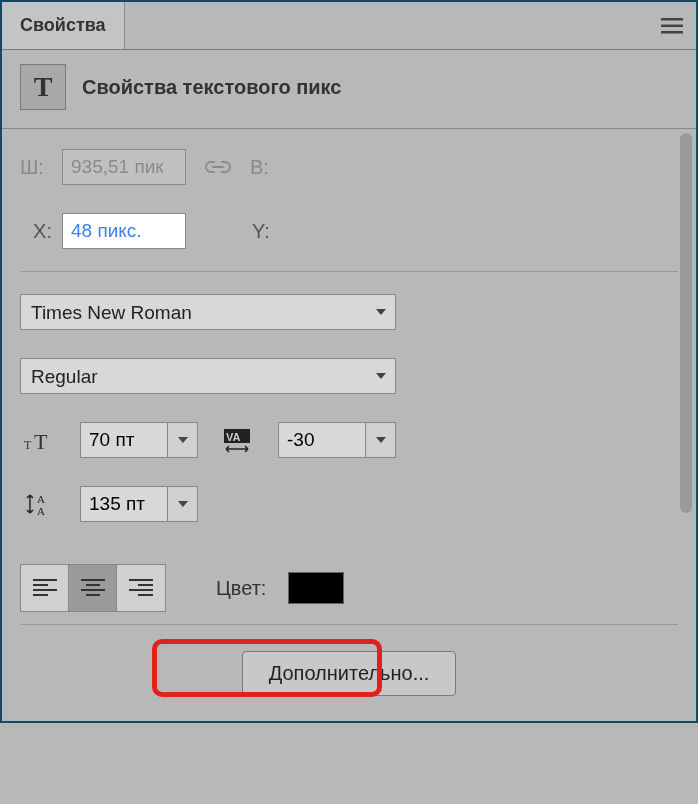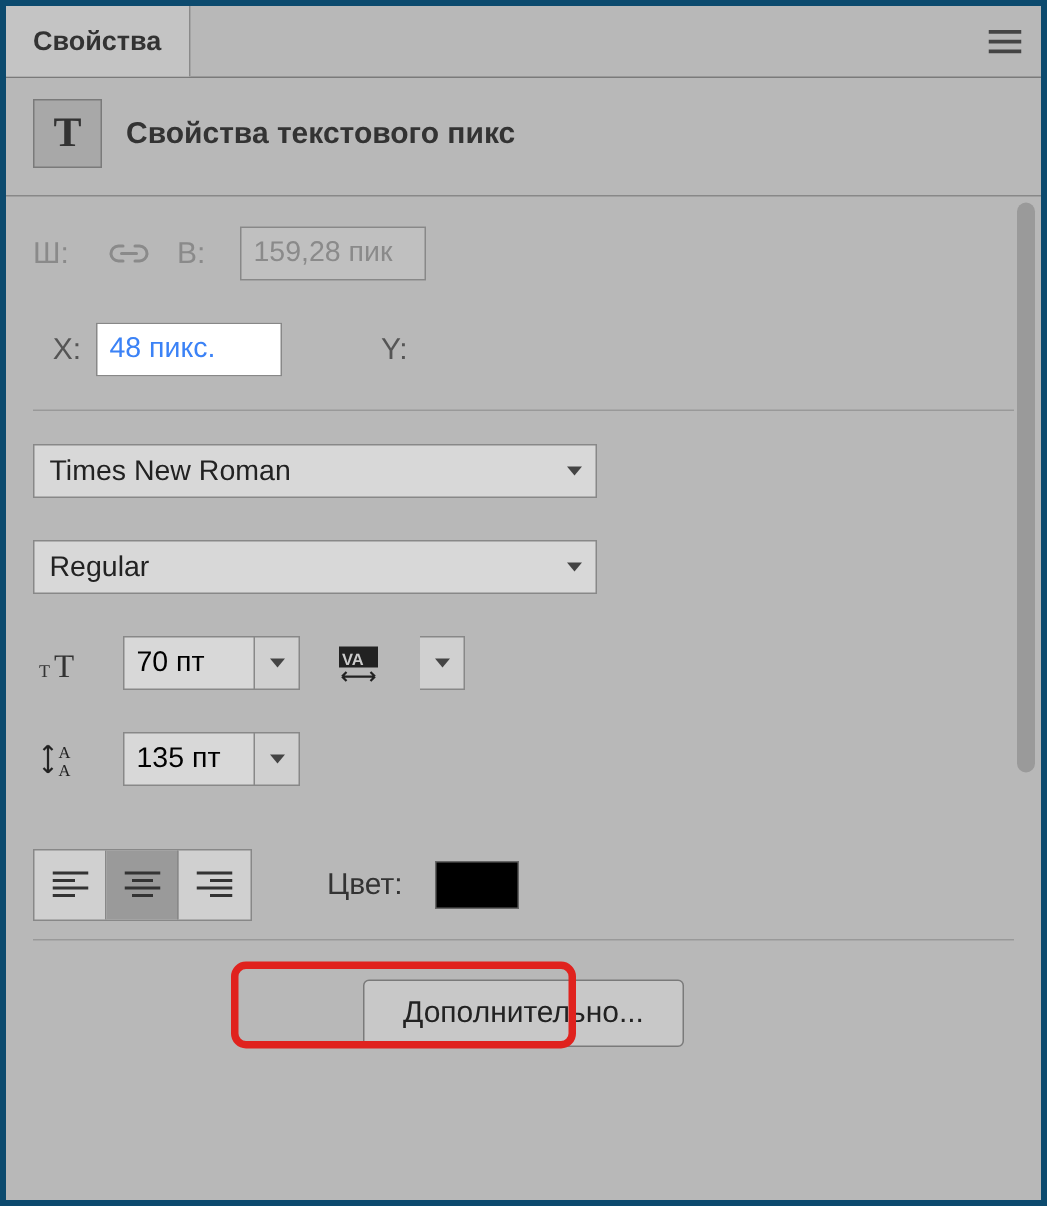--- a/index.html
+++ b/index.html
@@ -5,23 +5,23 @@
 * { box-sizing: border-box; margin: 0; padding: 0; }
 body {
   font-family: -apple-system, BlinkMacSystemFont, "Segoe UI", Arial, sans-serif;
   background: #b8b8b8;
   width: 698px;
   height: 804px;
   overflow: hidden;
 }
 .panel {
   width: 698px;
-  height: 804px;
+  height: 723px;
   background: #b8b8b8;
-  border: 4px solid #0c4a6e;
+  border: 2px solid #0c4a6e;
 }
 .titlebar {
   height: 48px;
   display: flex;
   align-items: stretch;
   border-bottom: 1px solid #7a7a7a;
   background: #b8b8b8;
 }
 .tab {
   padding: 0 18px;
@@ -252,27 +252,27 @@
   <div class="header">
     <div class="type-badge">T</div>
     <div class="header-title">Свойства текстового пикс</div>
   </div>
 
   <div class="content-wrap">
     <div class="content">
 
       <div class="row" style="padding-top:20px;">
         <span class="label disabled">Ш:</span>
+        <input class="field w110 disabled" disabled="" value="935,51 пик" style="">
         <span class="link-icon">
           <svg viewBox="0 0 28 18">
               <path d="M10 4H7a5 5 0 000 10h3M18 4h3a5 5 0 010 10h-3M9 9h10" stroke="currentColor" stroke-width="2" fill="none" stroke-linecap="round"></path>
             </svg>
         </span>
         <span class="label disabled">В:</span>
-        <input class="field w110 disabled" disabled="" value="159,28 пик" style="">
       </div>
 
       <div class="row section-divider" style="padding-bottom:22px;">
         <span class="label" style="min-width:32px;text-align:right;">X:</span>
         <input class="field w110" value="48 пикс." style="">
         <span style="width:46px;"></span>
         <span class="label" style="min-width:24px;">Y:</span>
       </div>
 
       <div class="row" style="padding-top:22px;align-items:flex-end;">
@@ -303,20 +303,21 @@
           <div class="dd"></div>
         </div>
         <div class="icon-slot">
           <svg viewBox="0 0 32 26">
               <rect x="2" y="2" width="26" height="14" fill="#222"></rect>
               <text x="4" y="14" font-family="sans-serif" font-size="11" fill="#ccc" font-weight="bold">VA</text>
               <path d="M4 22h22M4 22l3-3M4 22l3 3M26 22l-3-3M26 22l-3 3" stroke="#222" stroke-width="1.5" fill="none"></path>
             </svg>
         </div>
         <div class="combo-split">
+          <input value="-30" style="">
           <div class="dd"></div>
         </div>
       </div>
 
       <div class="row section-divider" style="gap:20px;padding-bottom:28px;border:none;">
         <div class="icon-slot">
           <svg viewBox="0 0 32 26">
               <path d="M6 4v18M6 4l-3 3M6 4l3 3M6 22l-3-3M6 22l3-3" stroke="#222" stroke-width="1.5" fill="none"></path>
               <text x="13" y="12" font-family="serif" font-size="11" fill="#222">A</text>
               <text x="13" y="24" font-family="serif" font-size="11" fill="#222">A</text>

